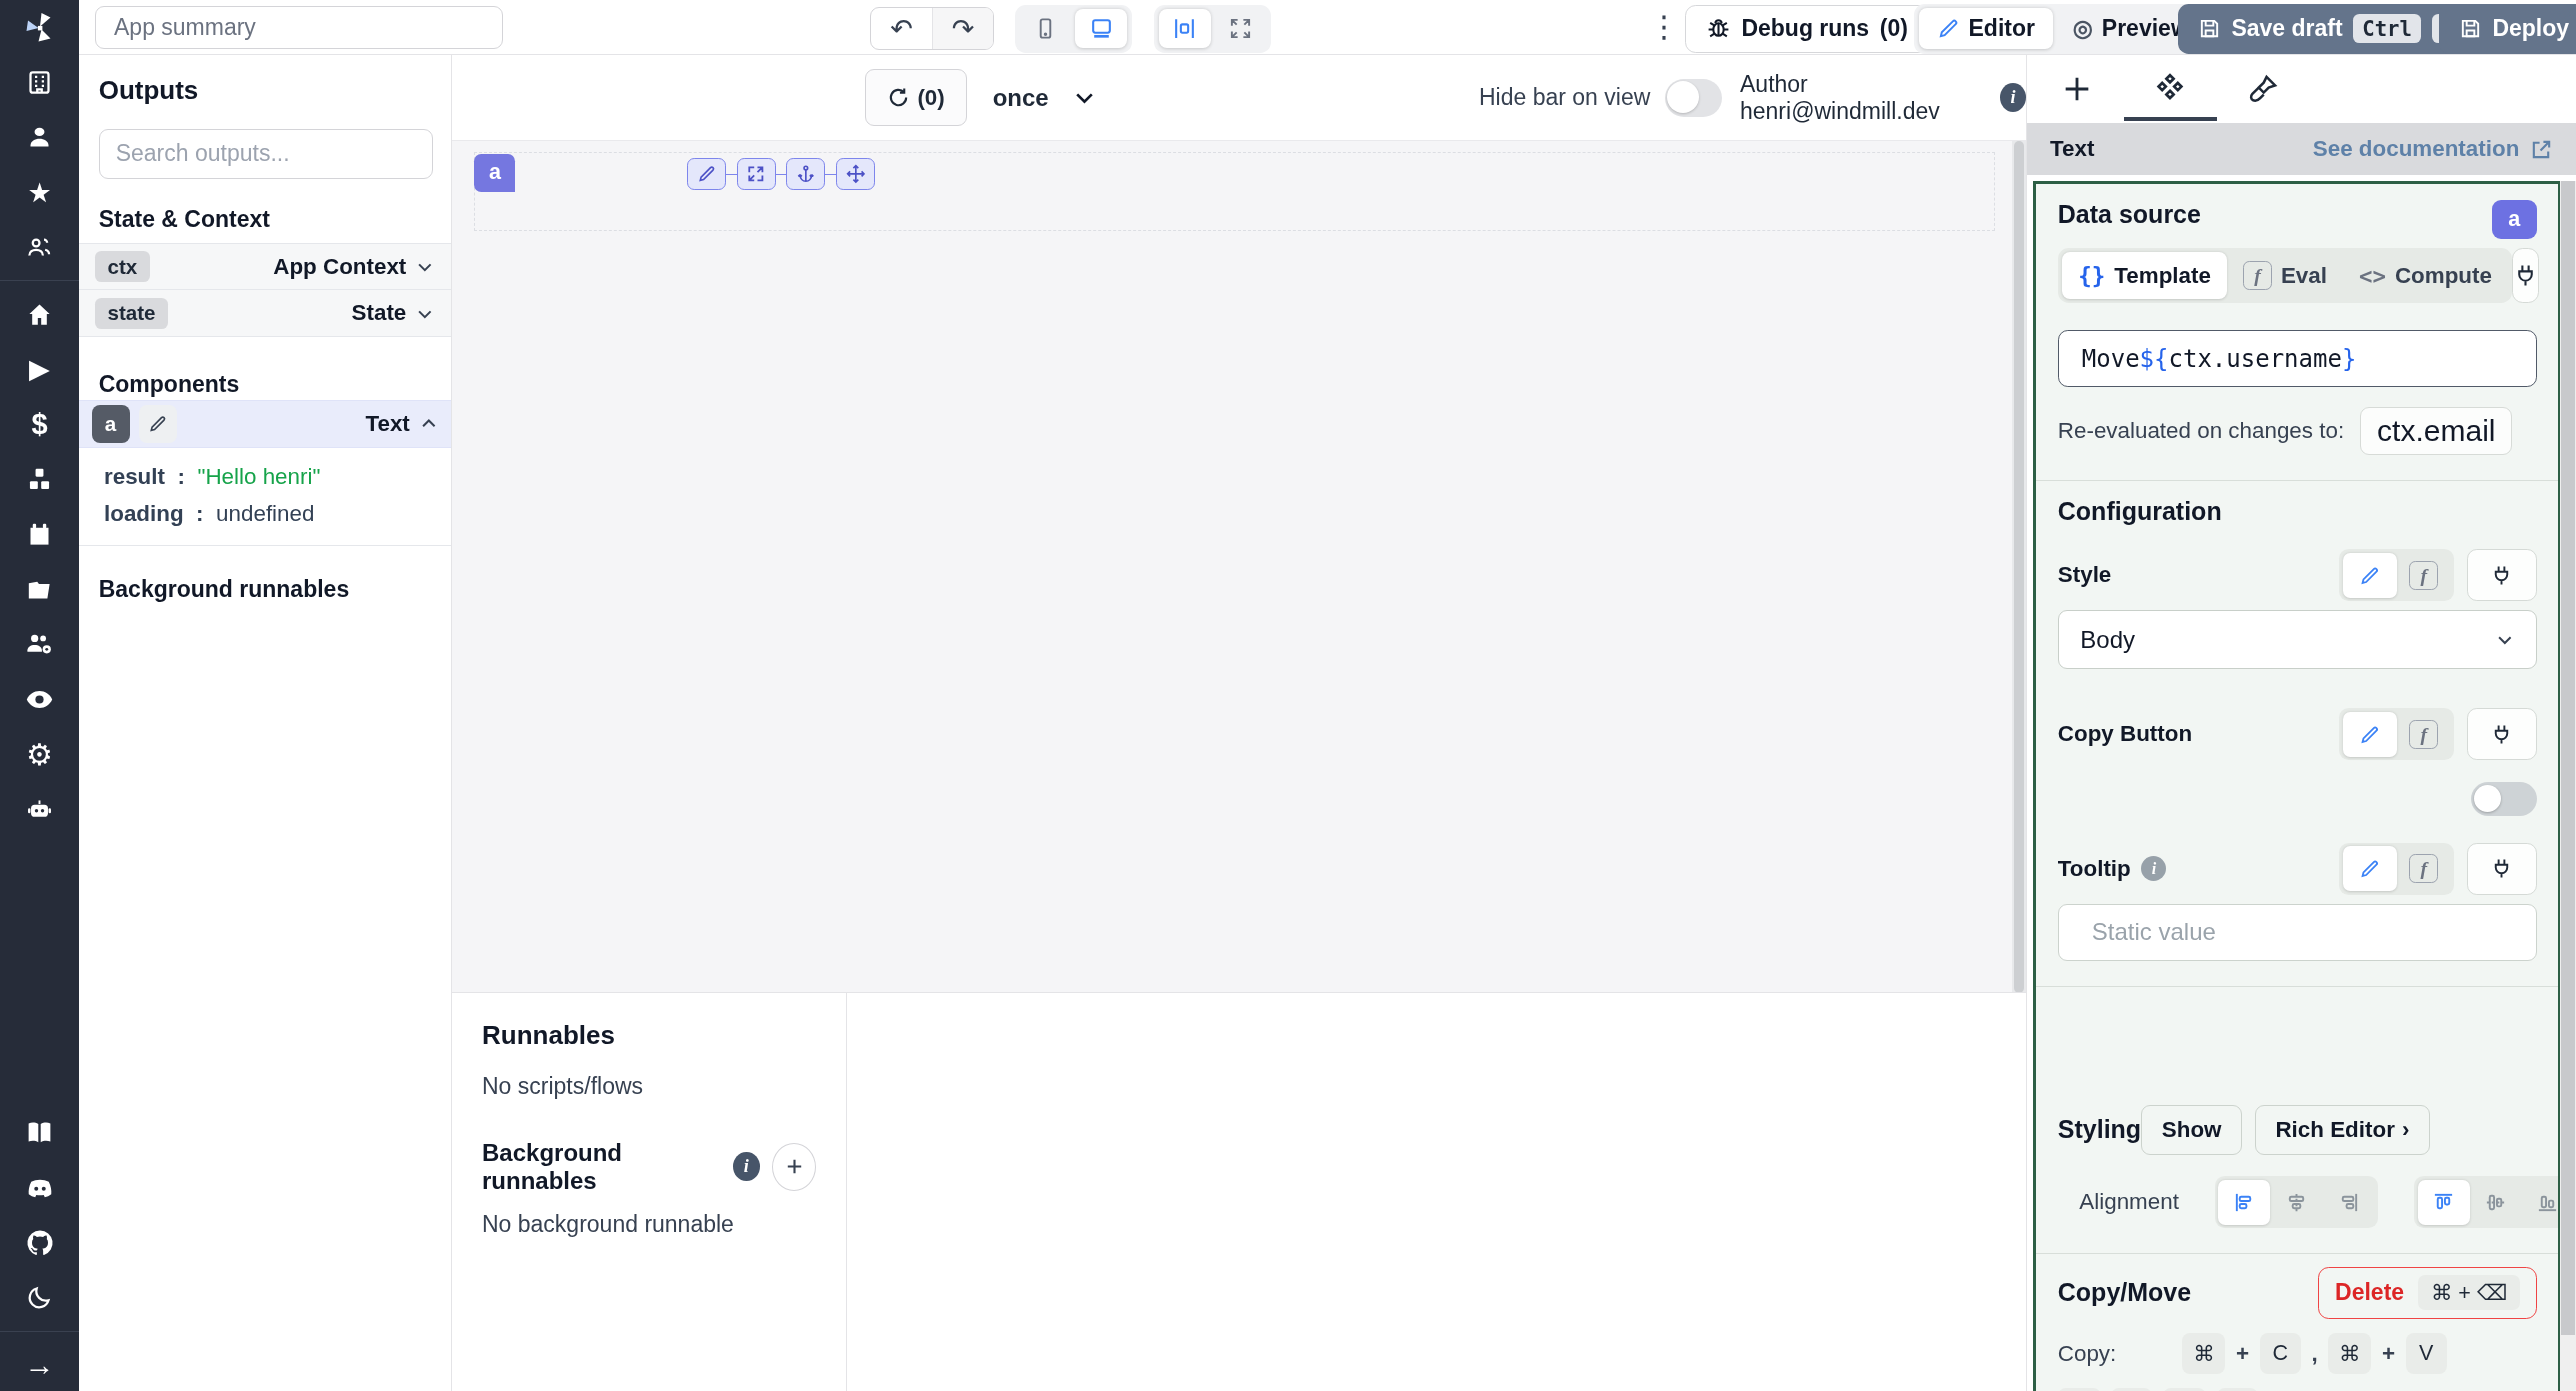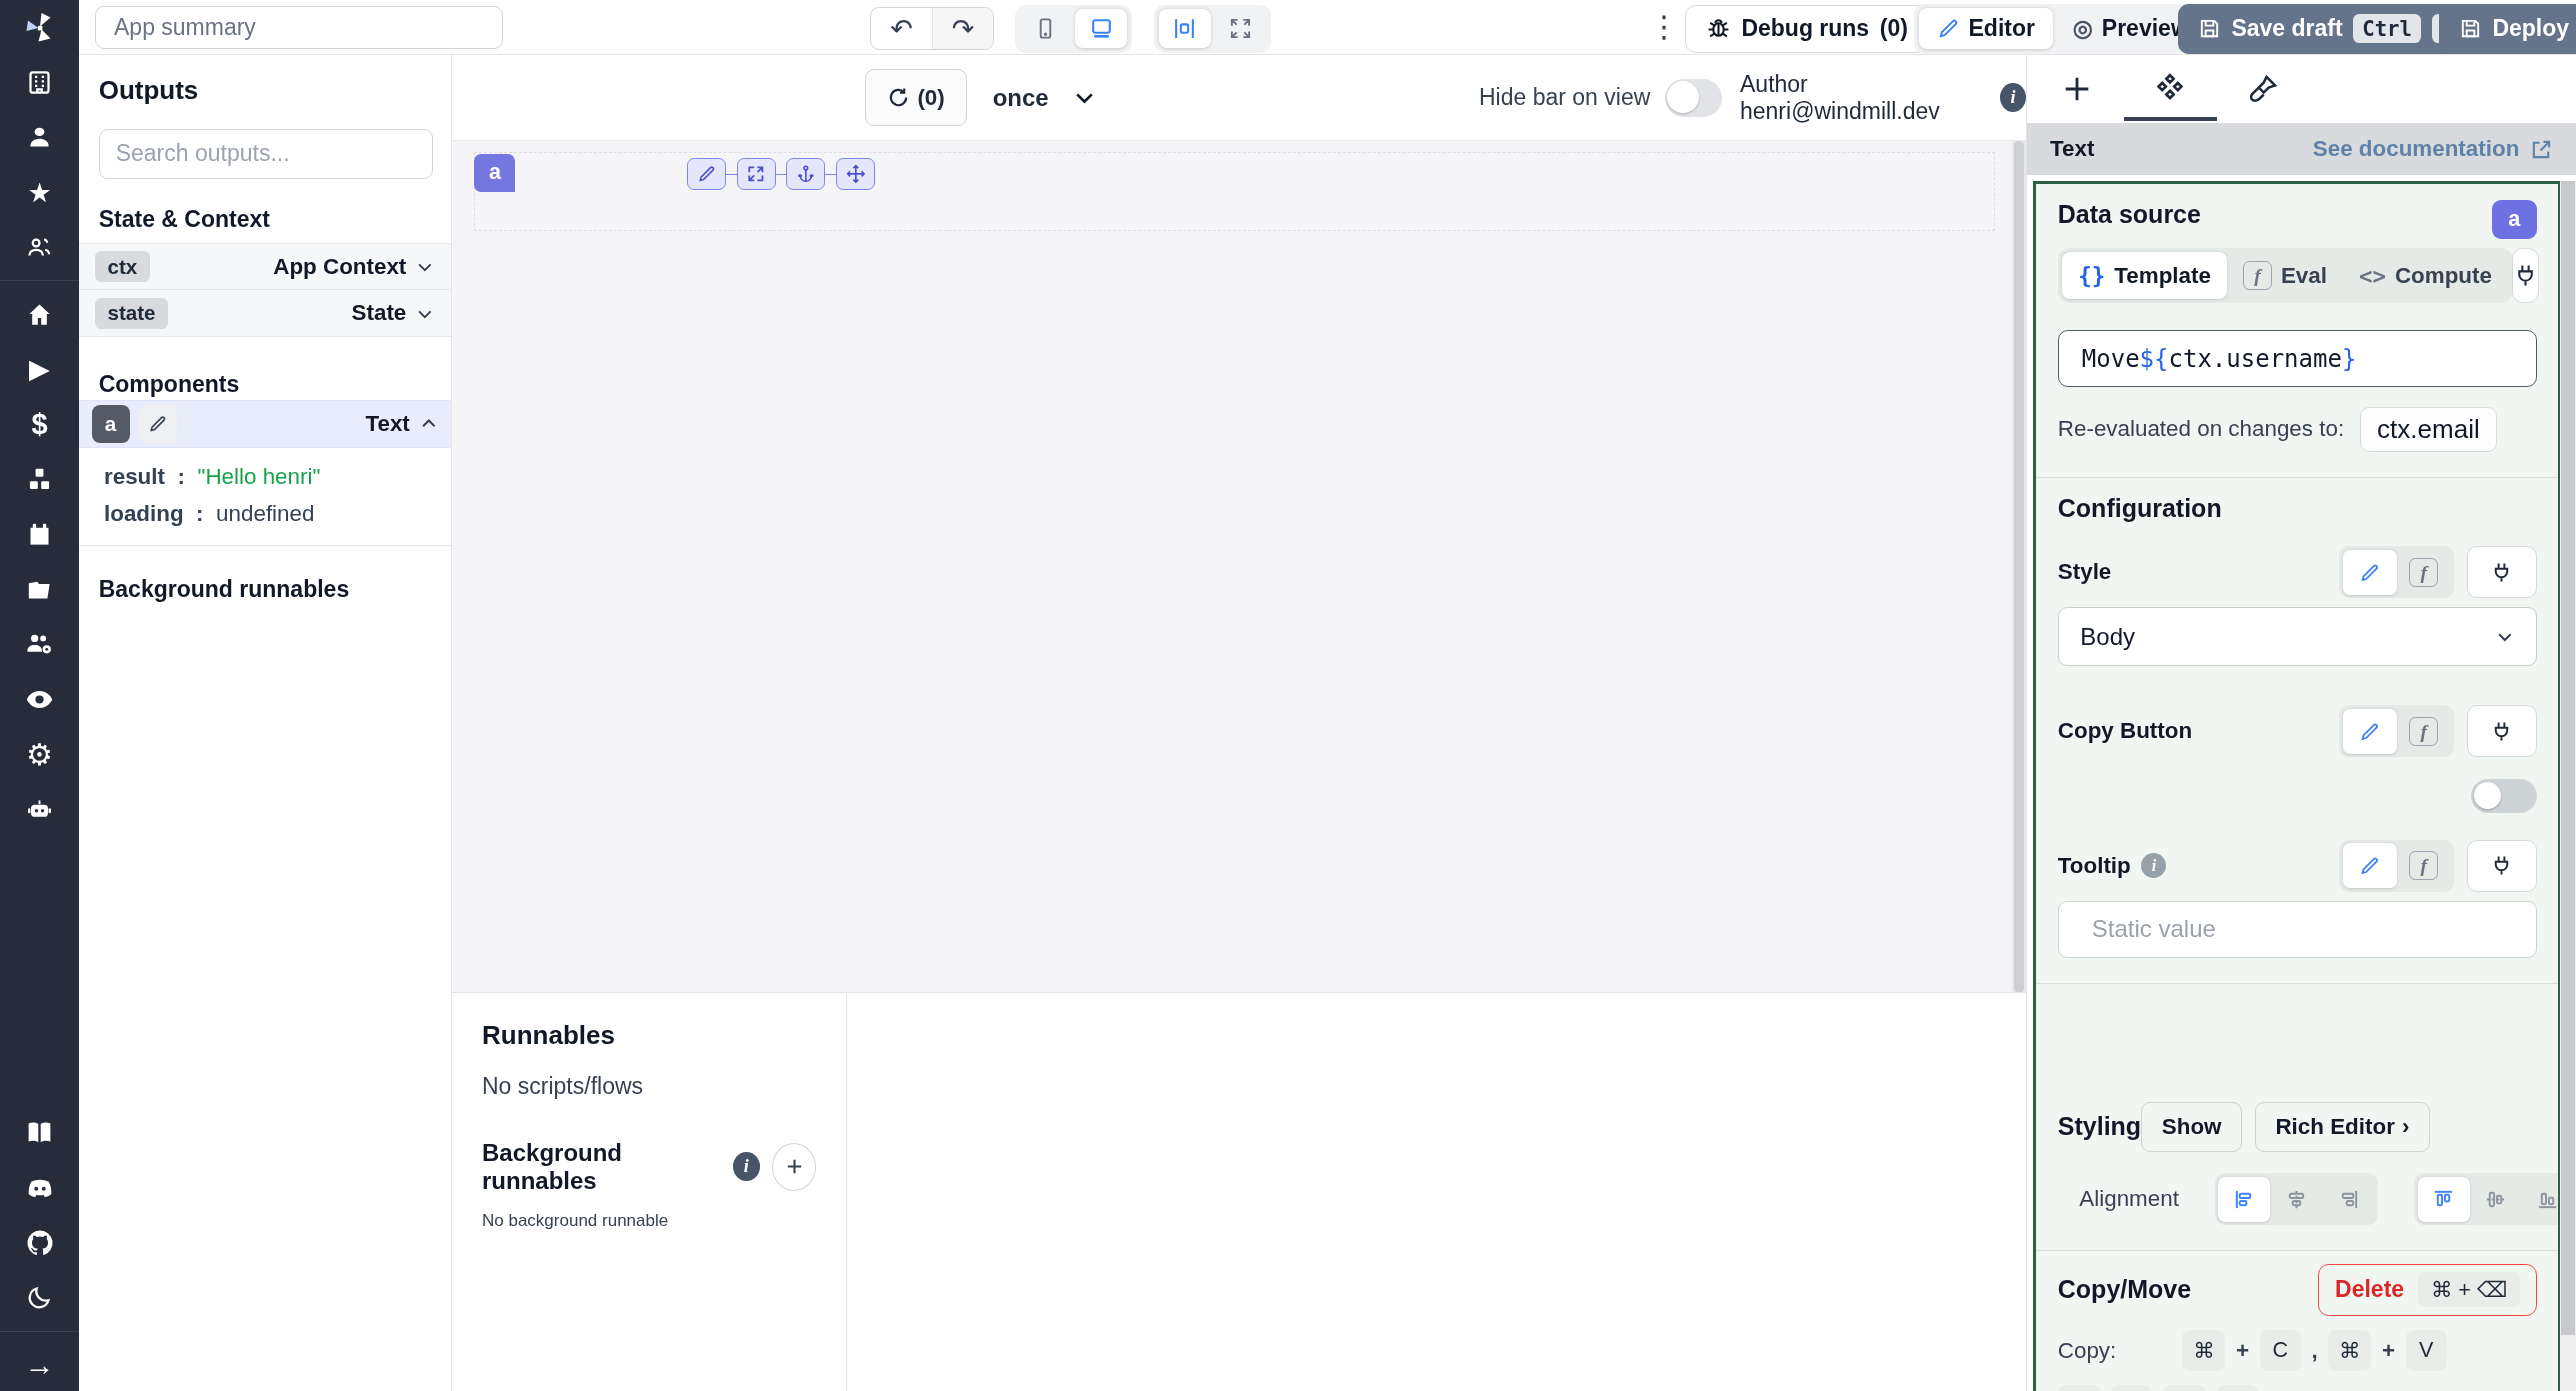--- a/index.html
+++ b/index.html
@@ -121,21 +121,21 @@
   #c-runnables { position:absolute; left:0; top:937px; right:0; bottom:0; background:#fff;
     border-top:1.8px solid #e4e4e7; }
   .run-col { position:absolute; left:0; top:0; width:395px; bottom:0;
     border-right:1.8px solid #e4e4e7; padding:27px 30px; }
   .run-title { font-size:26px; font-weight:700; color:#111827; }
   .run-empty { font-size:23px; color:#374151; margin-top:21.5px; }
   .run-bg-row { margin-top:39px; display:flex; align-items:center; gap:12.5px; }
   .run-bg-title { font-size:24px; font-weight:700; color:#111827; }
   .plusbtn { margin-left:auto; width:48px; height:48px; border-radius:50%; border:1.8px solid #d4d4d8;
     background:#fff; display:flex; align-items:center; justify-content:center; color:#374151; }
-  .run-bg-empty { font-size:17px; color:#374151; margin-top:16px; }
+  .run-bg-empty { font-size:23px; color:#374151; margin-top:16px; }
 
   
   #rightpanel { position:absolute; left:2026px; top:55px; width:550px; bottom:0; background:#fff;
     border-left:1.8px solid #e4e4e7; }
   .rp-tabs { position:absolute; left:0; top:0; right:0; height:68px; background:#fff;
     display:flex; align-items:center; padding-left:25px; gap:43px; }
   .rp-tab { width:50px; height:64px; display:flex; align-items:center; justify-content:center;
     color:#1f2937; position:relative; }
   .rp-tab.active::after { content:""; position:absolute; left:-21.5px; right:-21.5px; bottom:0;
     height:4.5px; background:#374151; }
@@ -166,21 +166,21 @@
   .angles { color:#6b7280; font-weight:700; font-size:22.4px; font-family:"DejaVu Sans Mono", monospace; }
   .plugbtn { margin-left:auto; width:72px; height:55px; border:1.8px solid #d5dad6; border-radius:10.7px;
     background:#fdfefd; display:flex; align-items:center; justify-content:center; color:#1f2937; }
   .code-input { margin-top:27px; height:57px; border:1.8px solid #515a68; border-radius:9.8px;
     background:#fff; display:flex; align-items:center; padding:0 23px;
     font-family:"DejaVu Sans Mono", monospace; font-size:24px; color:#111827; }
   .code-blue { color:#2563eb; }
   .reeval { margin-top:19.7px; display:flex; align-items:center; gap:16px; font-size:22.4px;
     color:#374151; }
   .dep-chip { border:1.8px solid #d7dbd7; background:#fcfdfc; border-radius:9px; padding:6.3px 16px;
-    font-size:26px; color:#111827; }
+    font-size:30px; color:#111827; }
   .gdivider { margin:25px -21.5px 0; border-top:1.8px solid #d8ded9; }
   .cfg-row { display:flex; align-items:center; margin-top:23px; }
   .cfg-label { font-size:22.4px; font-weight:700; color:#111827; display:flex; align-items:center;
     gap:10.7px; }
   .mini-seg { margin-left:auto; display:inline-flex; align-items:center; background:#e6eae6;
     border-radius:9.8px; padding:3.6px; height:52px; }
   .mini-seg .m { width:54px; height:45px; border-radius:7.2px; display:flex; align-items:center;
     justify-content:center; color:#9ca3af; }
   .mini-seg .m.active { background:#fff; box-shadow:0 0.9px 2.7px rgba(0,0,0,.15); color:#3b82f6; }
   .plug-sm { margin-left:12.5px; width:70px; height:52px; border:1.8px solid #d5dad6; border-radius:9.8px;

